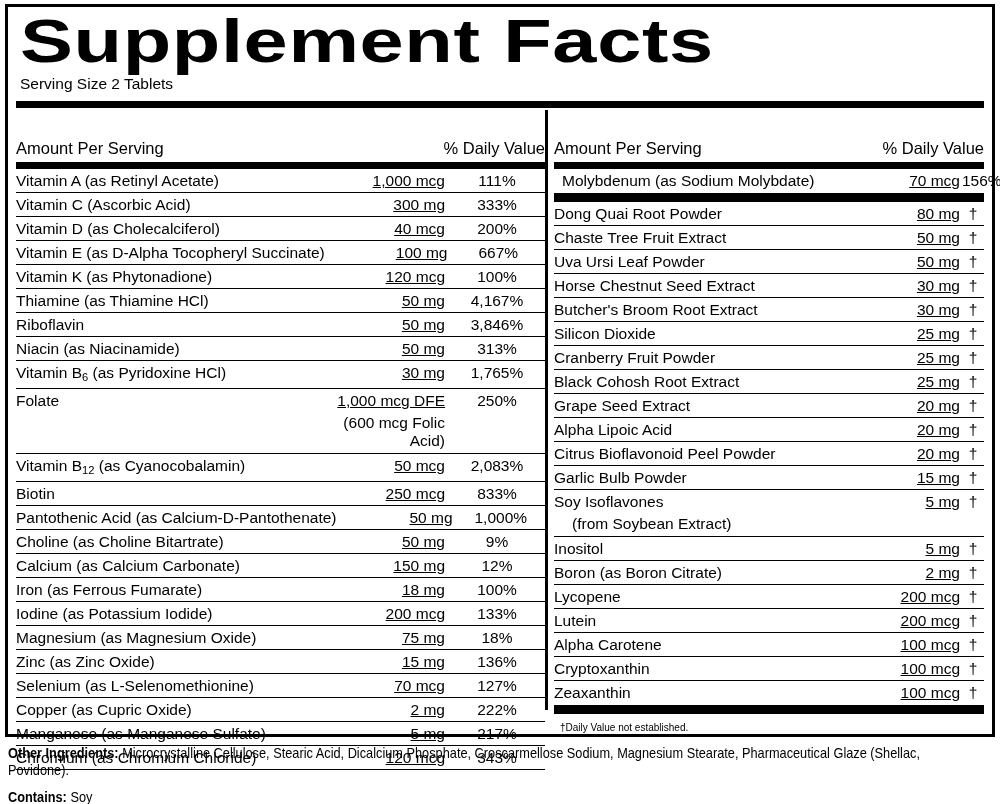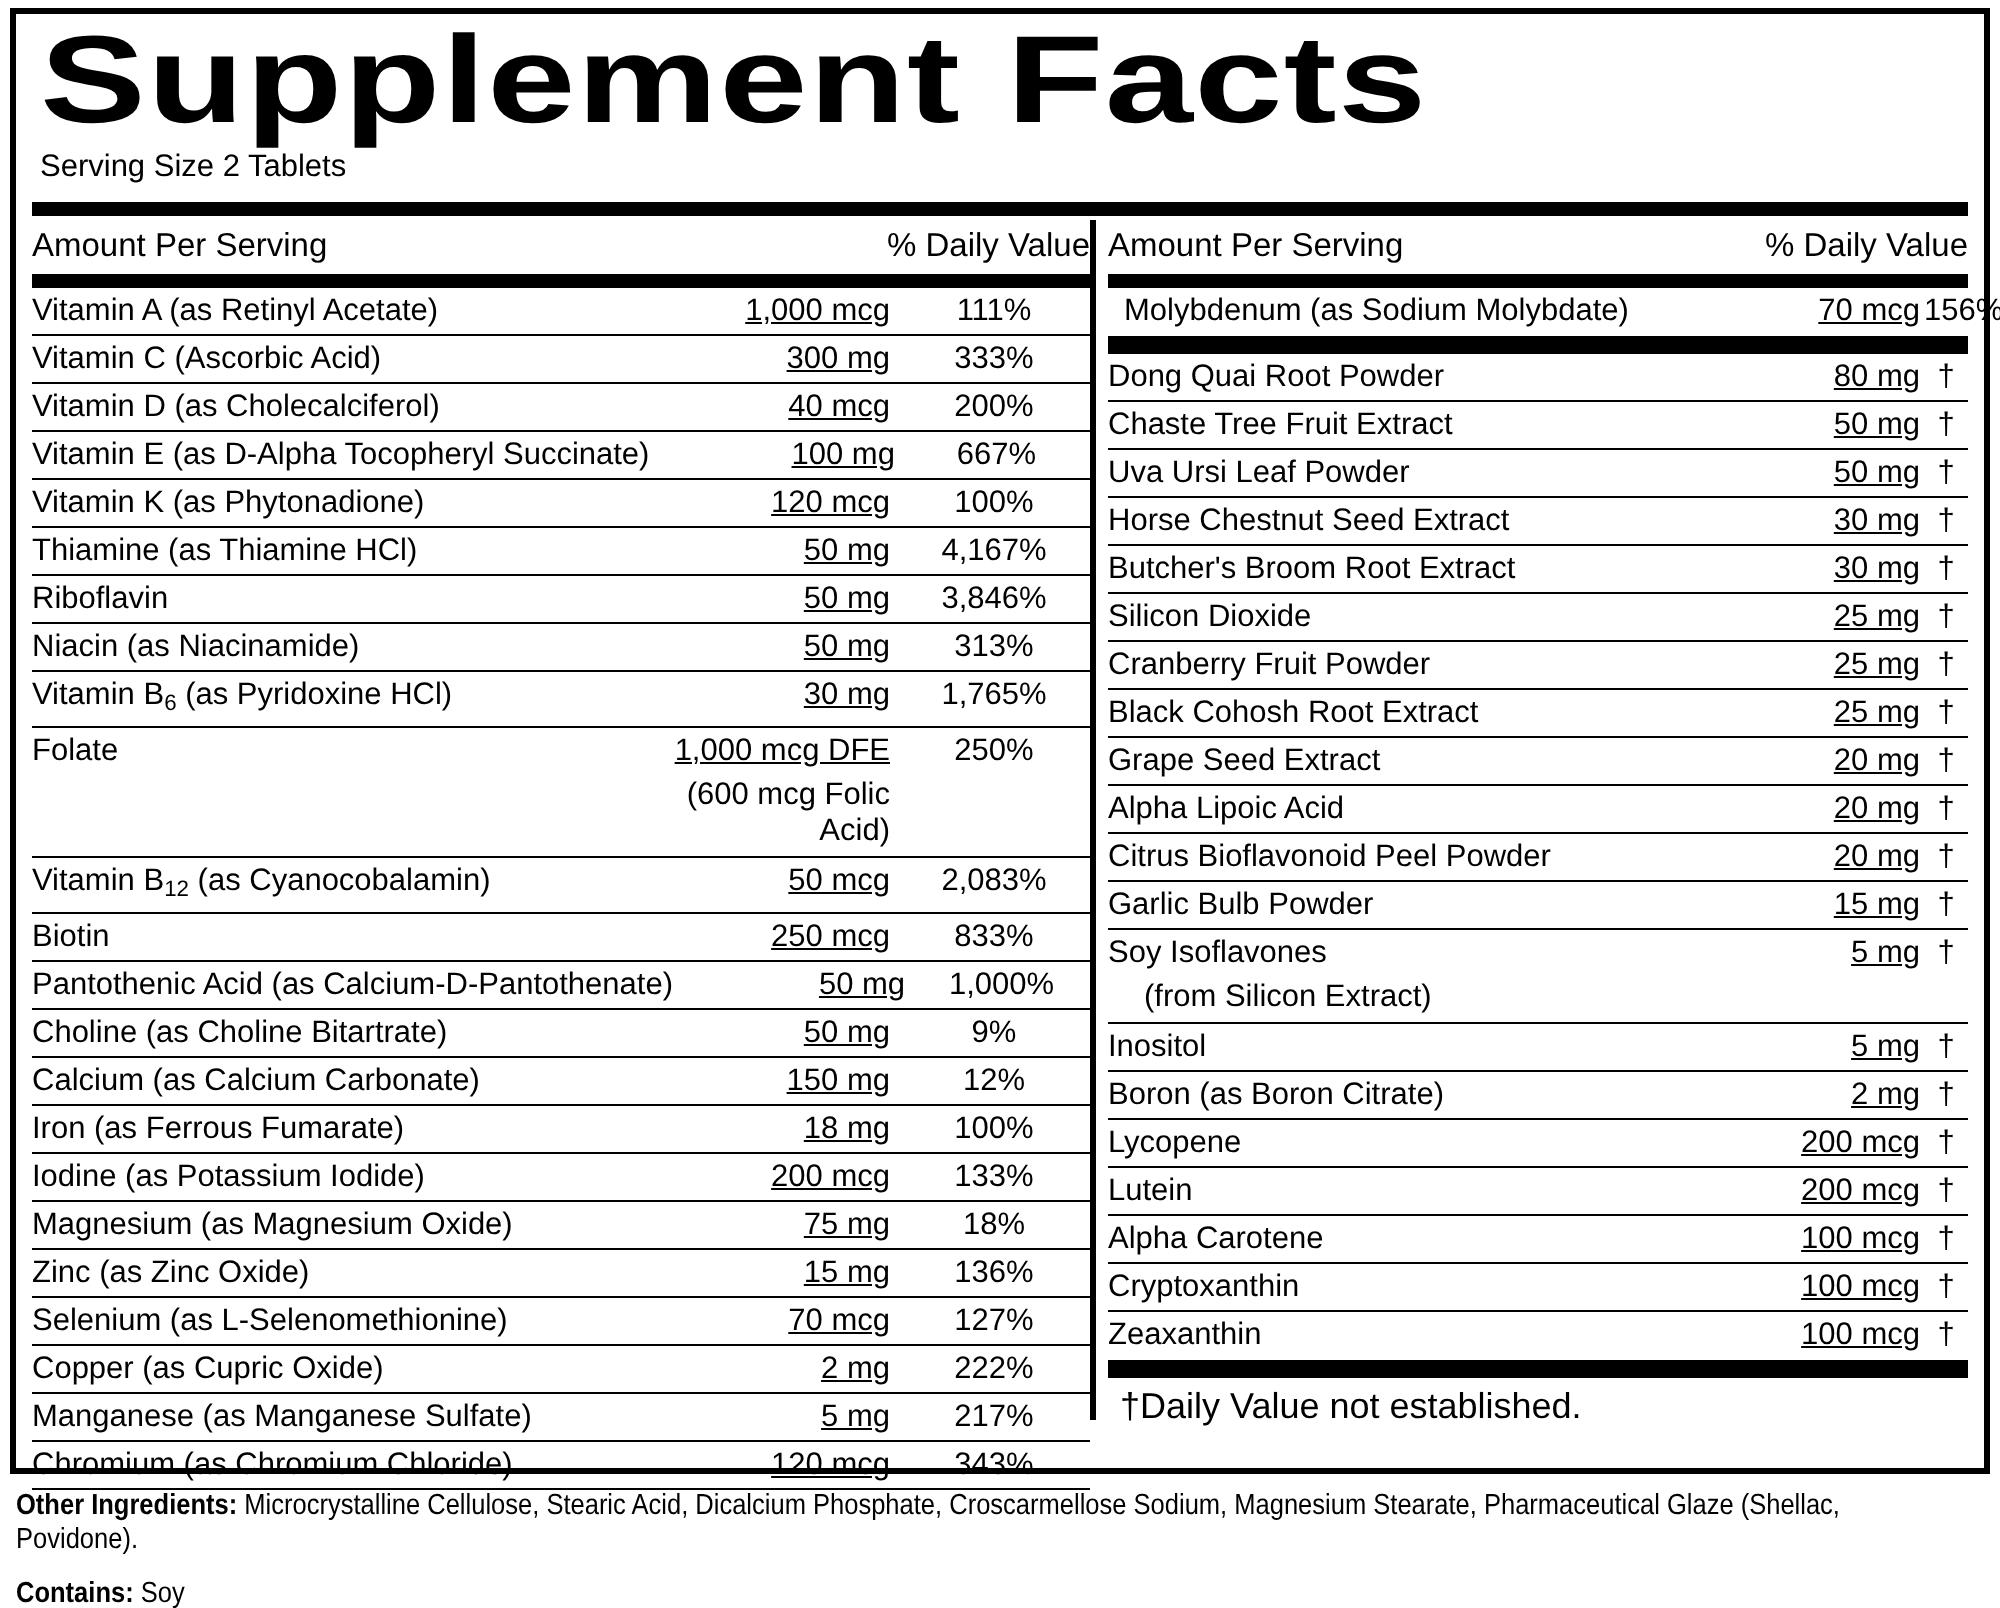--- a/index.html
+++ b/index.html
@@ -74,21 +74,21 @@
 
   .colhead {
     display: flex;
     align-items: baseline;
     font-weight: 400;
     font-size: 16.5px;
     line-height: 24px;
     padding: 1px 0 2px 0;
   }
   .colhead .h-name  { flex: 1; text-align: left; }
-  .colhead .h-dv    { text-align: right; }
+  .colhead .h-dv    { text-align: right; margin-top: 25px; }
 
   
   .rows { width: 100%; }
   .row {
     display: flex;
     align-items: baseline;
     font-size: 15.5px;
     line-height: 18px;
     border-bottom: 1.5px solid #000;
     padding: 3px 0 2px 0;
@@ -126,21 +126,21 @@
     height: 9px;
     background: #000;
     margin: 0 0 0 0;
   }
   .bar-bottom-right {
     height: 9px;
     background: #000;
     margin-top: 0;
   }
   .footnote {
-    font-size: 18px;
+    font-size: 10px;
     line-height: 18px;
     padding: 5px 0 0 6px;
   }
 
   sub { font-size: 0.72em; vertical-align: -0.25em; }
 
   
   .below {
     position: absolute;
     left: 8px; top: 745px;
@@ -385,21 +385,21 @@
               <span class="nm">Garlic Bulb Powder</span>
               <span class="amt">15 mg</span>
               <span class="dv">†</span>
             </div>
             <div class="row nobord">
               <span class="nm">Soy Isoflavones</span>
               <span class="amt">5 mg</span>
               <span class="dv">†</span>
             </div>
             <div class="subline">
-              <span class="nm sub-indent">(from Silicon Extract)</span>
+              <span class="nm sub-indent">(from Soybean Extract)</span>
               <span class="amt"></span>
               <span class="dv"></span>
             </div>
             <div class="row">
               <span class="nm">Inositol</span>
               <span class="amt">5 mg</span>
               <span class="dv">†</span>
             </div>
             <div class="row">
               <span class="nm">Boron (as Boron Citrate)</span>

